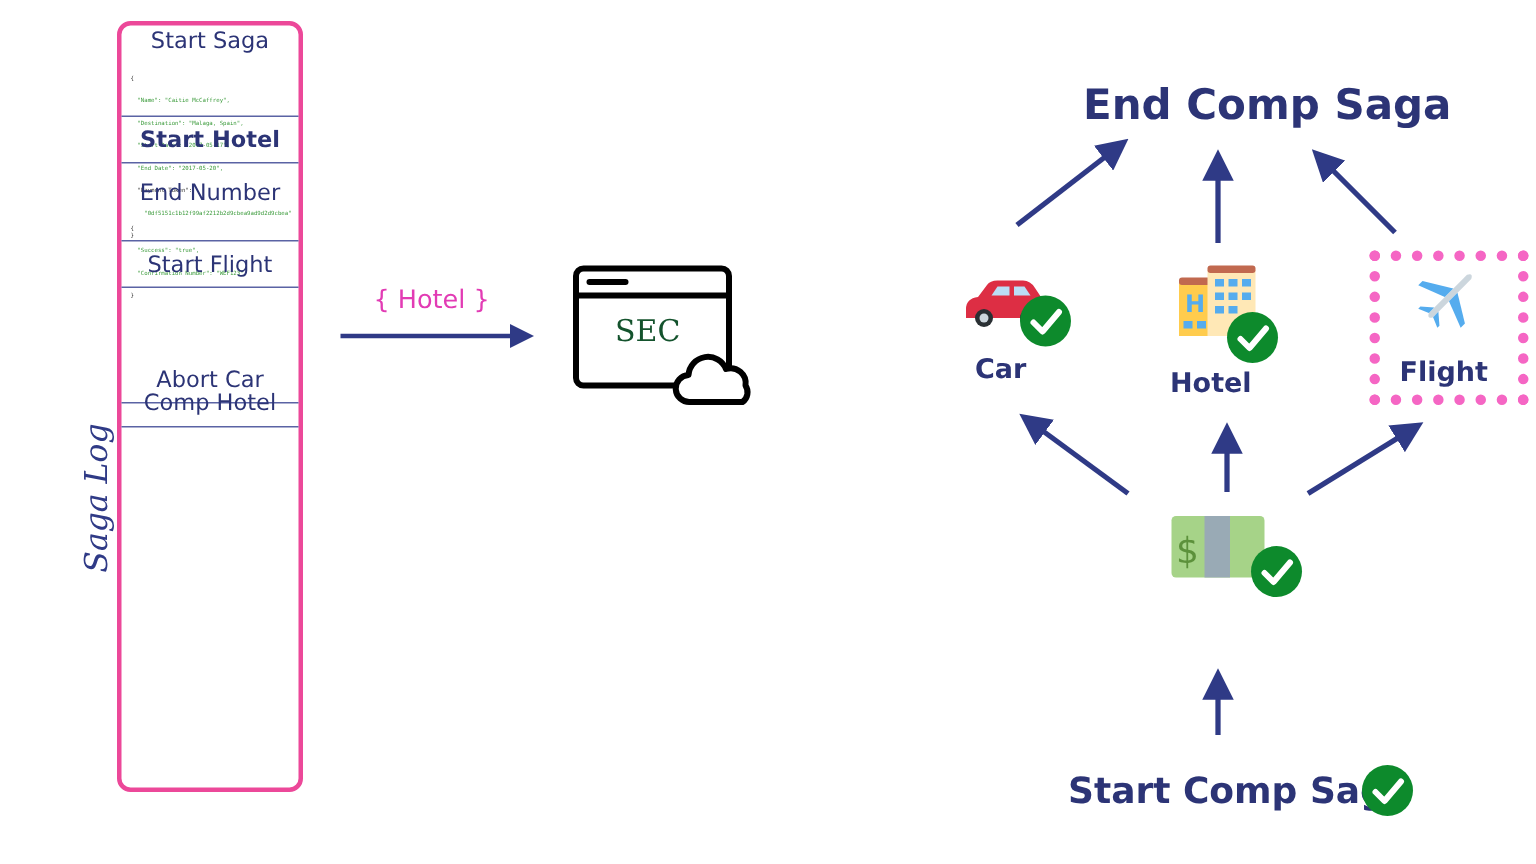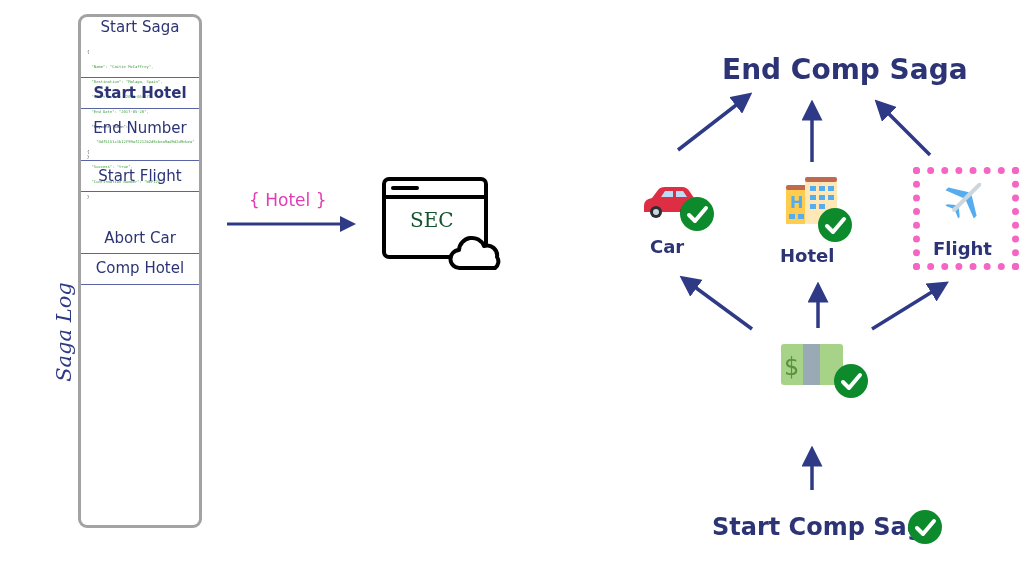--- a/index.html
+++ b/index.html
@@ -2,21 +2,21 @@
 <html><head>
 <meta charset="utf-8">
 <style>
   html, body { margin:0; padding:0; background:#ffffff; }
   body { width:1024px; height:576px; position:relative; overflow:hidden;
          font-family:"DejaVu Sans", sans-serif; color:#2c3476; }
   .abs { position:absolute; }
 
   
   .saga-log { position:absolute; left:78px; top:14px; width:124px; height:514px;
-              border:3px solid #a3a3a3; border-radius:9px; box-sizing:border-box; background:#fff; }
+              border:3px solid #ec4899; border-radius:9px; box-sizing:border-box; background:#fff; }
   .log-entry { position:absolute; left:0; right:0; border-bottom:1.5px solid #5a63a4; box-sizing:border-box;
                text-align:center; }
   .log-title { font-size:15px; color:#2c3476; font-weight:500; line-height:1; }
   .json { font-family:"DejaVu Sans Mono", monospace; font-size:3.8px; line-height:5px; text-align:left;
           color:#333; padding-left:6px; white-space:pre; }
   .json .s { color:#3a9a3a; }
 
   .saga-log-label { position:absolute; left:14px; top:320px; transform:rotate(-90deg); transform-origin:center;
                     font-family:"DejaVu Serif", serif; font-style:italic; font-size:21px; color:#2f3a86;
                     width:100px; text-align:center; }
@@ -55,21 +55,21 @@
     <div class="json" style="margin-top:3px;">
       <div>{</div>
       <div class="s">  "Success": "true",</div>
       <div class="s">  "Confirmation Number": "WEF123"</div>
       <div>}</div>
     </div>
   </div>
   <div class="log-entry" style="top:144px;height:31px;">
     <div class="log-title" style="margin-top:8px;">Start Flight</div>
   </div>
-  <div class="log-entry" style="top:206px;height:31px;">
+  <div class="log-entry" style="top:221px;height:31px;">
     <div class="log-title" style="margin-top:8px;">Abort Car</div>
   </div>
   <div class="log-entry" style="top:237px;height:31px;">
     <div class="log-title" style="margin-top:7px;">Comp Hotel</div>
   </div>
 </div>
 
 <div class="saga-log-label">Saga Log</div>
 
 <div class="start-label">{ Hotel }</div>

